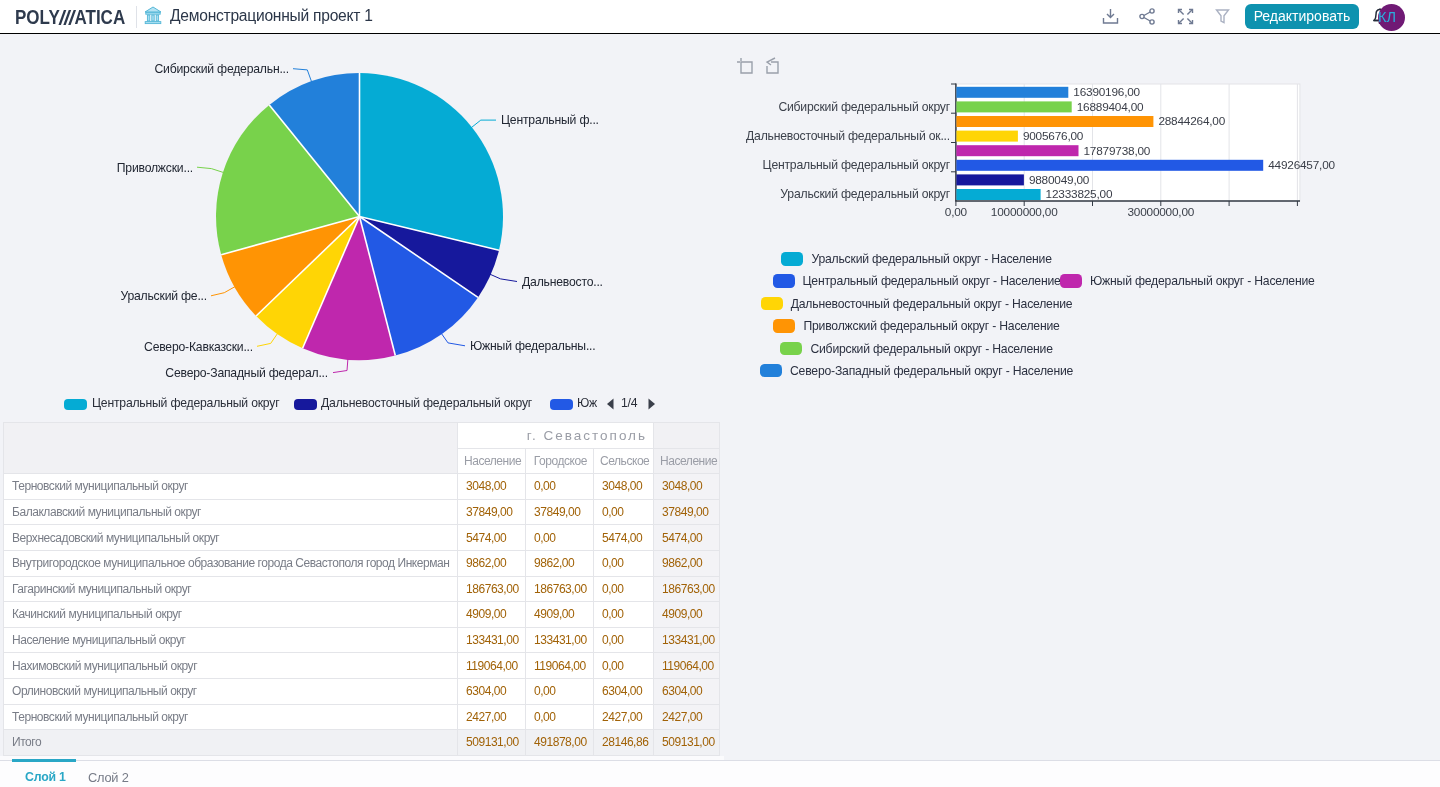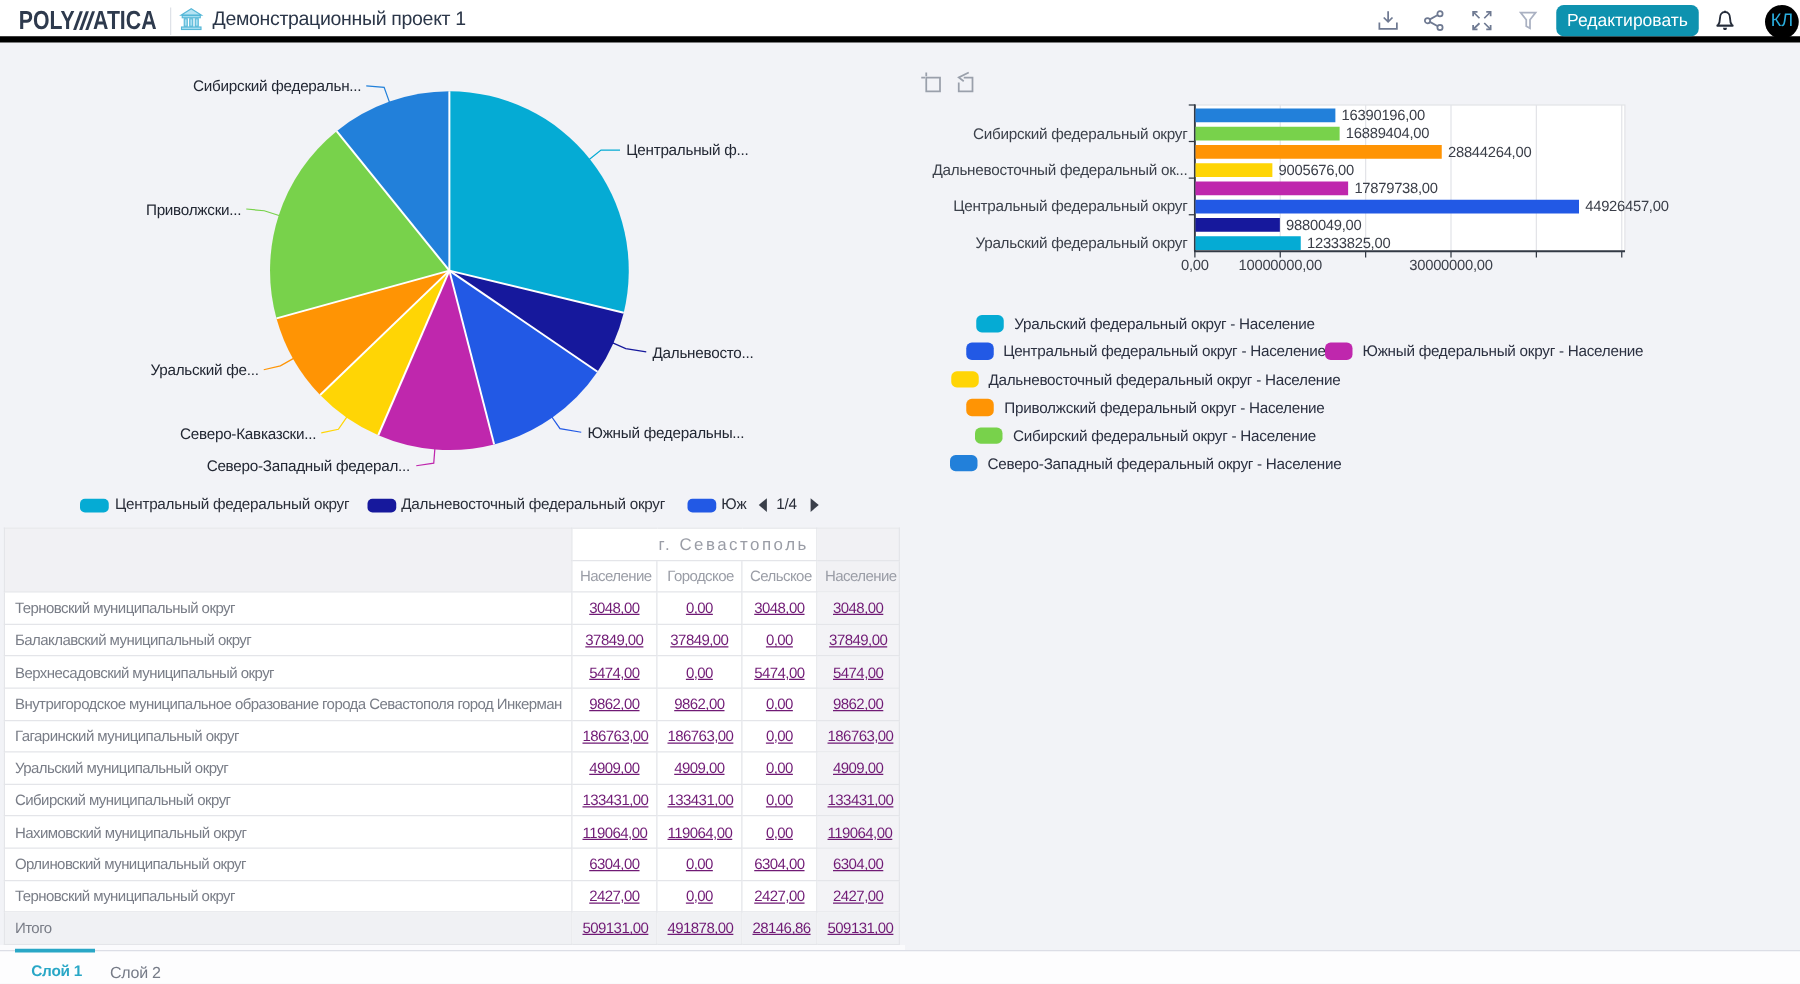--- a/index.html
+++ b/index.html
@@ -1,36 +1,36 @@
 <!DOCTYPE html>
 <html><head>
 <meta charset="utf-8">
 <style>
 * { margin:0; padding:0; box-sizing:border-box; }
 html,body { width:1440px; height:787px; overflow:hidden; background:#f2f3f7; font-family:"Liberation Sans", sans-serif; }
-#topbar { position:absolute; left:0; top:0; width:1440px; height:34px; background:#ffffff; border-bottom:5px solid #000000; }
+#topbar { position:absolute; left:0; top:0; width:1440px; height:34px; background:#ffffff; border-bottom:1px solid #000000; }
 .logo { position:absolute; left:15px; top:5px; font-size:21px; font-weight:bold; color:#2e3a4d; transform:scaleX(0.81); transform-origin:left center; white-space:nowrap; }
 .slash { display:inline-block; width:2.7px; height:15px; background:#2e3a4d; transform:skewX(-24deg); margin:0 1.7px; vertical-align:-1px; }
 .vdiv { position:absolute; left:136px; top:6px; width:1px; height:22px; background:#dfe2e8; }
 .title { position:absolute; left:170px; top:7px; font-size:15.6px; color:#2b3648; letter-spacing:-0.25px; }
 .bankicon { position:absolute; left:143px; top:5px; }
 .topicon { position:absolute; top:8px; }
 #btn-edit { position:absolute; left:1245px; top:4px; width:114px; height:25px; background:#0e92af; border-radius:6px; color:#fff; font-size:14px; text-align:center; line-height:25px; }
-#avatar { position:absolute; left:1412px; top:3.5px; width:27px; height:27px; border-radius:50%; background:#000000; color:#2aaede; font-size:14.5px; text-align:center; line-height:27px; }
+#avatar { position:absolute; left:1378px; top:3.5px; width:27px; height:27px; border-radius:50%; background:#701a75; color:#2aaede; font-size:14.5px; text-align:left; line-height:27px; }
 #piewrap { position:absolute; left:0; top:40px; }
 #pielegend { position:absolute; left:0; top:395px; width:720px; height:18px; font-size:12.2px; letter-spacing:-0.2px; color:#2a2e39; }
 .lt { position:absolute; top:1px; }
 .sw { position:absolute; top:3.5px; width:23px; height:11px; border-radius:4px; }
 #barwrap { position:absolute; left:720px; top:40px; }
 #barlegend { position:absolute; left:760px; top:248px; font-size:12.2px; letter-spacing:-0.2px; color:#2b3040;text-align:center; }
 .blrow { height:22.4px; line-height:22.4px; white-space:nowrap; }
 .bsw { display:inline-block; width:22px; height:13.5px; border-radius:4.5px; vertical-align:-2.5px; margin-right:8px; }
 table { position:absolute; left:3px; top:422px; width:717px; border-collapse:collapse; table-layout:fixed; font-size:12px; letter-spacing:-0.45px; background:#fff; }
 td { border:1px solid #e4e5e9; padding:0 8px; overflow:hidden; white-space:nowrap; height:25.6px; }
-td.num { text-align:center; color:#701a75;text-decoration:underline; }
+td.num { text-align:left; color:#a16207; }
 td.name { color:#797d87; }
 td.hdr { color:#9a9da6; text-align:right; background:#fff; font-size:12px; letter-spacing:-0.45px; padding:0 6px; }
 td.gray { background:#f1f1f4; }
 td.lastcol { background:#f3f3f6; }
 tr.itogo td { background:#f0f1f4; }
 #tabbar { position:absolute; left:0; top:760px; width:1440px; height:27px; background:#fdfdfe; border-top:1px solid #dcdee6; }
 #tabind { position:absolute; left:12px; top:-2px; width:64px; height:2.5px; background:#29a7c6; }
 .tab1 { position:absolute; left:25px; top:9px; font-size:12.3px; font-weight:bold; letter-spacing:-0.2px; color:#29a7c6; }
 .tab2 { position:absolute; left:88px; top:9px; font-size:12.8px; letter-spacing:-0.2px; color:#767b87; }
 </style>
@@ -255,28 +255,28 @@
         <td class="num lastcol">9862,00</td>
       </tr>
   <tr>
         <td class="name">Гагаринский муниципальный округ</td>
         <td class="num">186763,00</td>
         <td class="num">186763,00</td>
         <td class="num">0,00</td>
         <td class="num lastcol">186763,00</td>
       </tr>
   <tr>
-        <td class="name">Уральский муниципальный округ</td>
+        <td class="name">Качинский муниципальный округ</td>
         <td class="num">4909,00</td>
         <td class="num">4909,00</td>
         <td class="num">0,00</td>
         <td class="num lastcol">4909,00</td>
       </tr>
   <tr>
-        <td class="name">Сибирский муниципальный округ</td>
+        <td class="name">Население муниципальный округ</td>
         <td class="num">133431,00</td>
         <td class="num">133431,00</td>
         <td class="num">0,00</td>
         <td class="num lastcol">133431,00</td>
       </tr>
   <tr>
         <td class="name">Нахимовский муниципальный округ</td>
         <td class="num">119064,00</td>
         <td class="num">119064,00</td>
         <td class="num">0,00</td>

